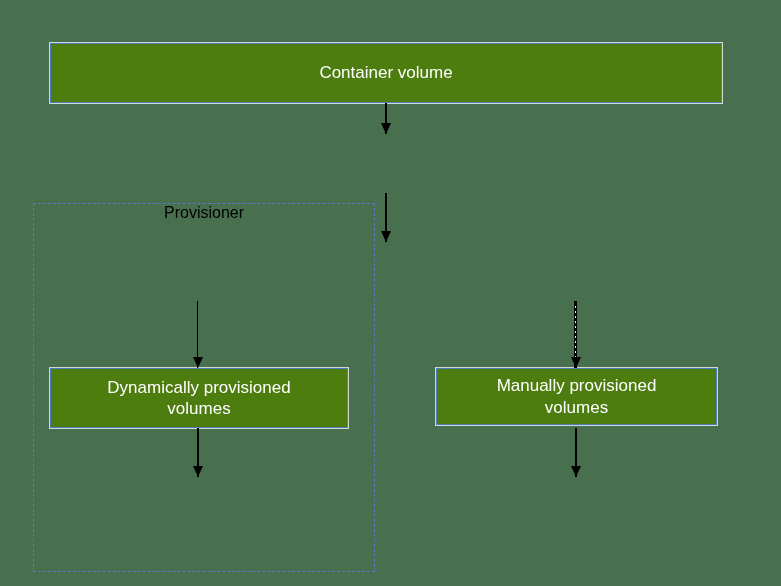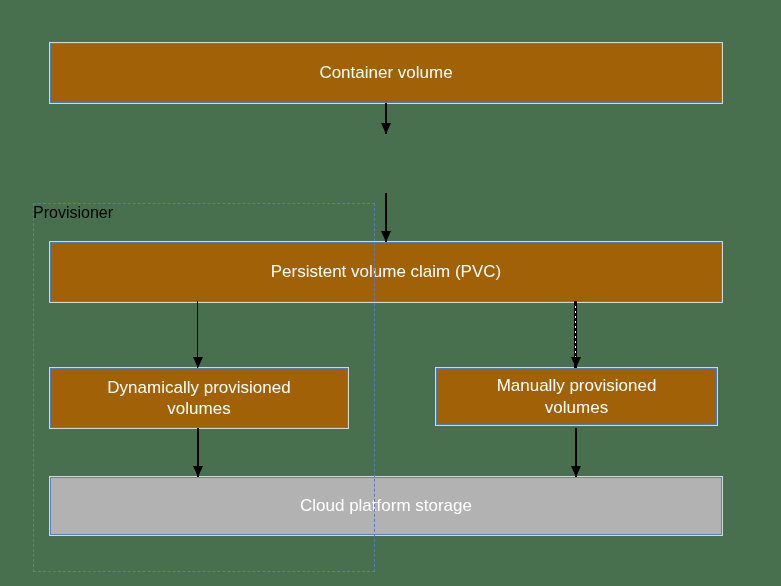--- a/index.html
+++ b/index.html
@@ -12,21 +12,21 @@
     position: relative;
     width: 781px;
     height: 586px;
     background: #48704f;
     overflow: hidden;
   }
   
   .node {
     position: absolute;
     box-sizing: border-box;
-    background: #a16207;
+    background: #4d7c0f;
     border: 1px solid #4d7cba;
     outline: 1px solid rgba(255,255,255,0.75);
     color: #ffffff;
     font-size: 17px;
     line-height: 1.25;
     display: flex;
     align-items: center;
     justify-content: center;
     text-align: center;
     z-index: 1;
@@ -50,20 +50,21 @@
     width: 342px; height: 369px;
     box-sizing: border-box;
     border: 1px dashed #5579c2;
     z-index: 3;
     pointer-events: none;
   }
   .group-label {
     position: absolute;
     left: 33px; top: 204px;
     width: 342px;
+    text-align: center;
     color: #000000;
     font-size: 16px;
     z-index: 3;
   }
 
   
   .arrow {
     position: absolute;
     background: #000000;
     z-index: 2;
@@ -99,32 +100,30 @@
 
 <div class="canvas">
 
   <div class="node n-container">Container volume</div>
 
   <div class="arrow a1"></div>
 
 
   <div class="arrow a2"></div>
 
-  <div class="node n-pvc">Persistent volume claim (PVC)</div>
 
   <div class="arrow a3"></div>
   <div class="arrow a4"></div>
 
   <div class="node multiline n-dynamic">Dynamically provisioned
 volumes</div>
 
   <div class="node multiline n-manual">Manually provisioned
 volumes</div>
 
   <div class="arrow a5"></div>
   <div class="arrow a6"></div>
 
-  <div class="node storage n-storage">Cloud platform storage</div>
 
   <div class="group-box"></div>
   <div class="group-label">Provisioner</div>
 
 </div>
 
 </body></html>

